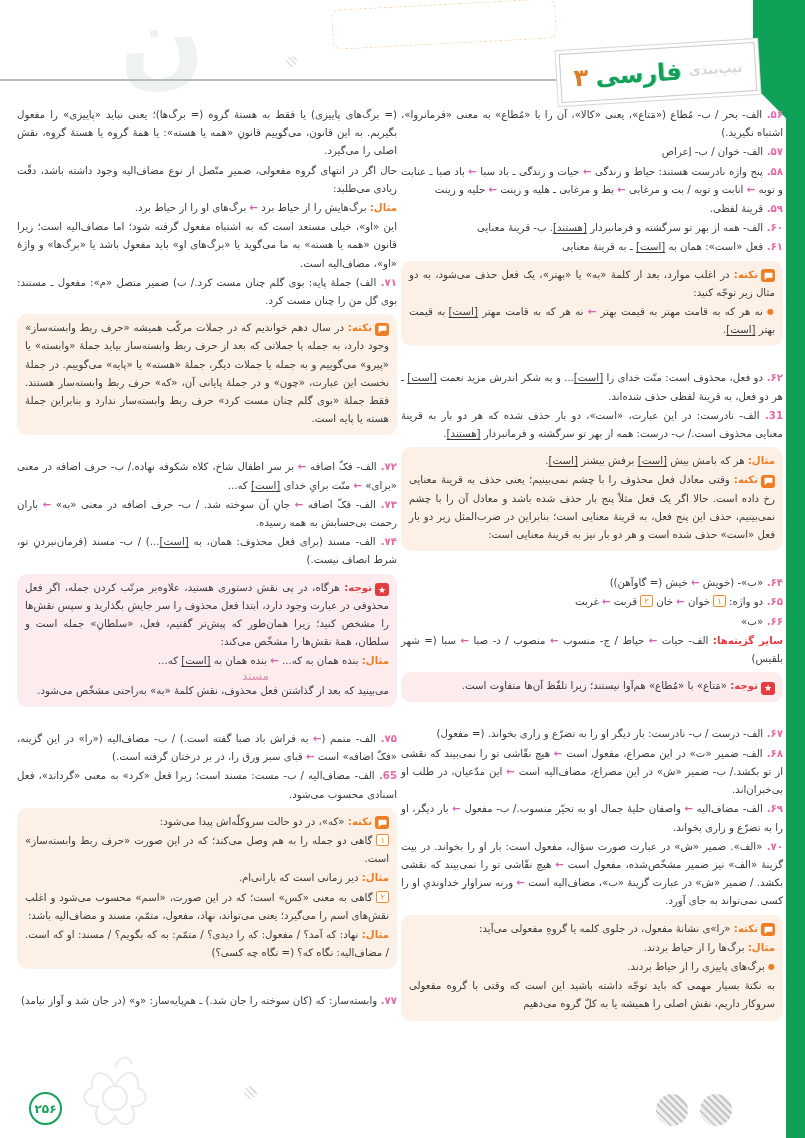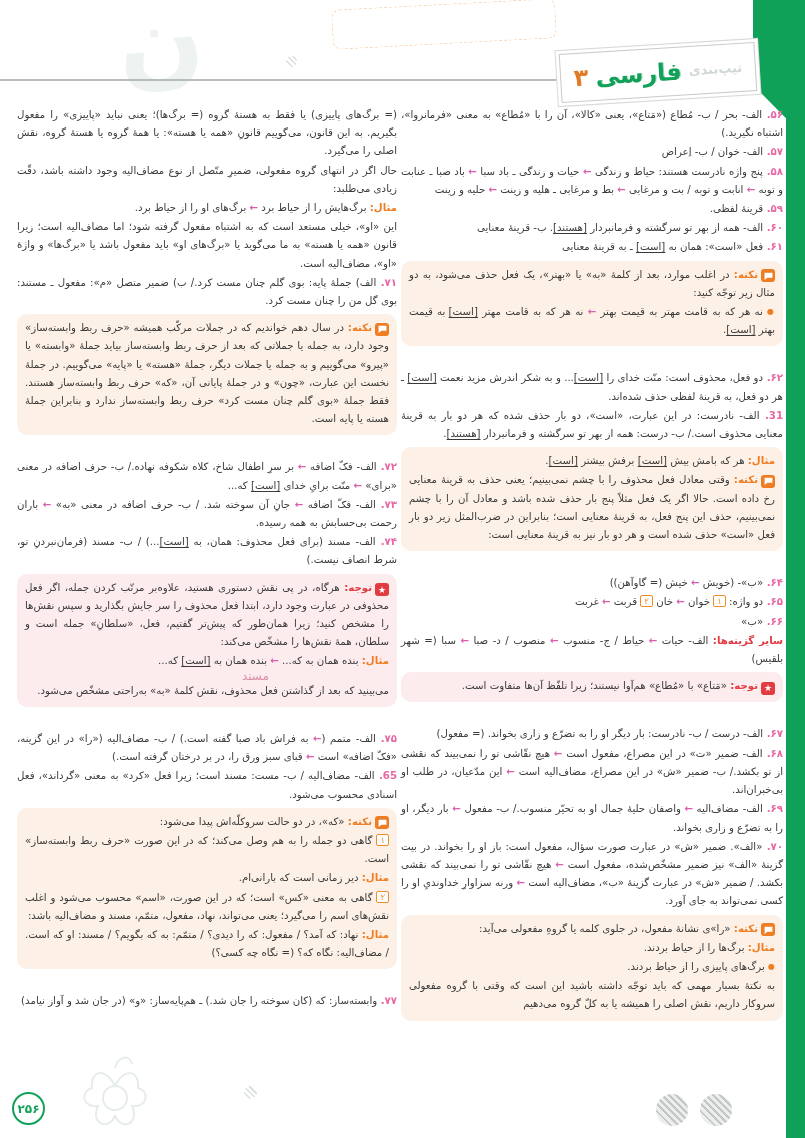--- a/index.html
+++ b/index.html
@@ -41,21 +41,21 @@
   .note-ic{background:#ef7d23;}
   .att-ic{background:#e23b40;}
   .notelbl,.exlbl{color:#ef7d23;font-weight:bold;}
   .attlbl{color:#e23b40;font-weight:bold;}
   .redlbl{color:#e2383f;font-weight:bold;}
   .blt{color:#ef7d23;font-size:8px;vertical-align:1px;}
   .nbox{display:inline-block;border:1px solid #f08c28;color:#f08c28;background:#fff;
         font-size:8.5px;line-height:10px;padding:0 3px;border-radius:2px;vertical-align:1px;}
   .bln.annot{font-size:12px;color:#d98ca6;line-height:9px;margin-right:120px;text-align:left;}
   
-  .pagenum{position:absolute;left:12px;bottom:13px;width:29px;height:29px;border:2px solid #12a158;
+  .pagenum{position:absolute;left:29px;bottom:13px;width:29px;height:29px;border:2px solid #12a158;
         border-radius:50%;color:#12a158;font-weight:bold;font-size:12px;display:flex;
         align-items:center;justify-content:center;}
   .hatch{position:absolute;border-radius:50%;width:32px;height:32px;top:1094px;
         background:repeating-linear-gradient(45deg,#b9bcbc 0 2px,#e9eaea 2px 5px);opacity:.85;}
   .hatch.h1{left:656px;}
   .hatch.h2{left:700px;}
 </style>
 </head>
 <body>
 

